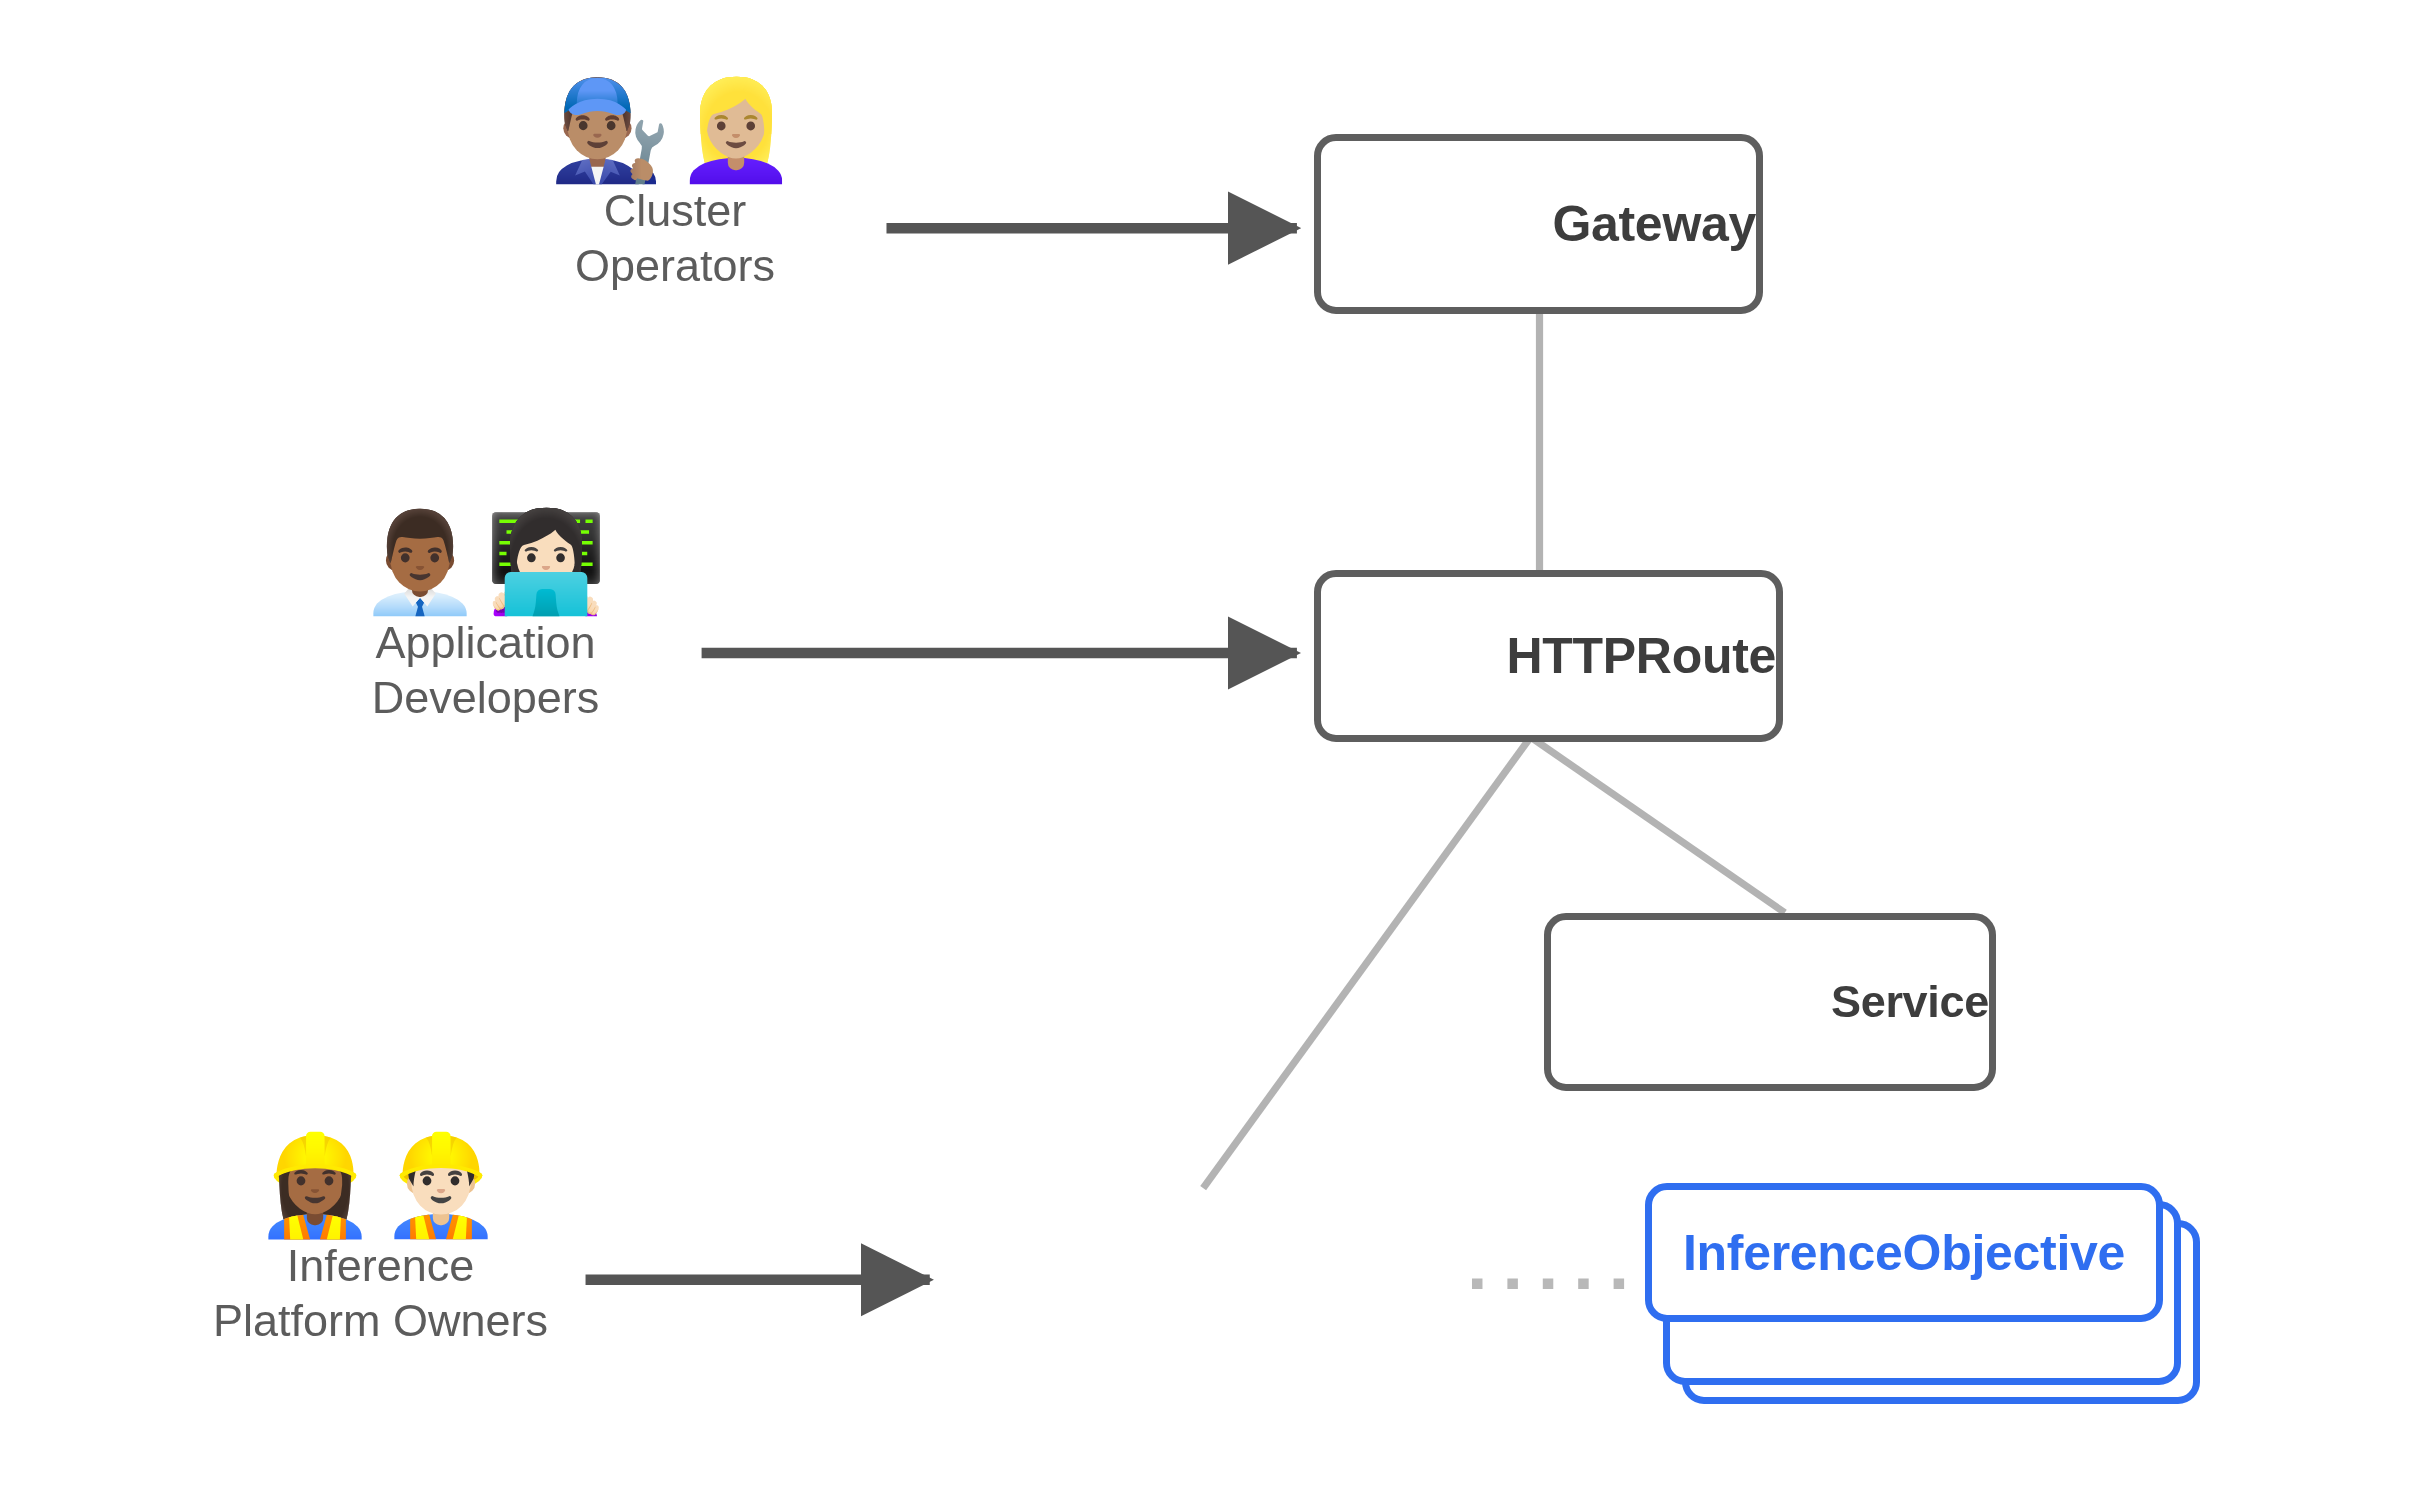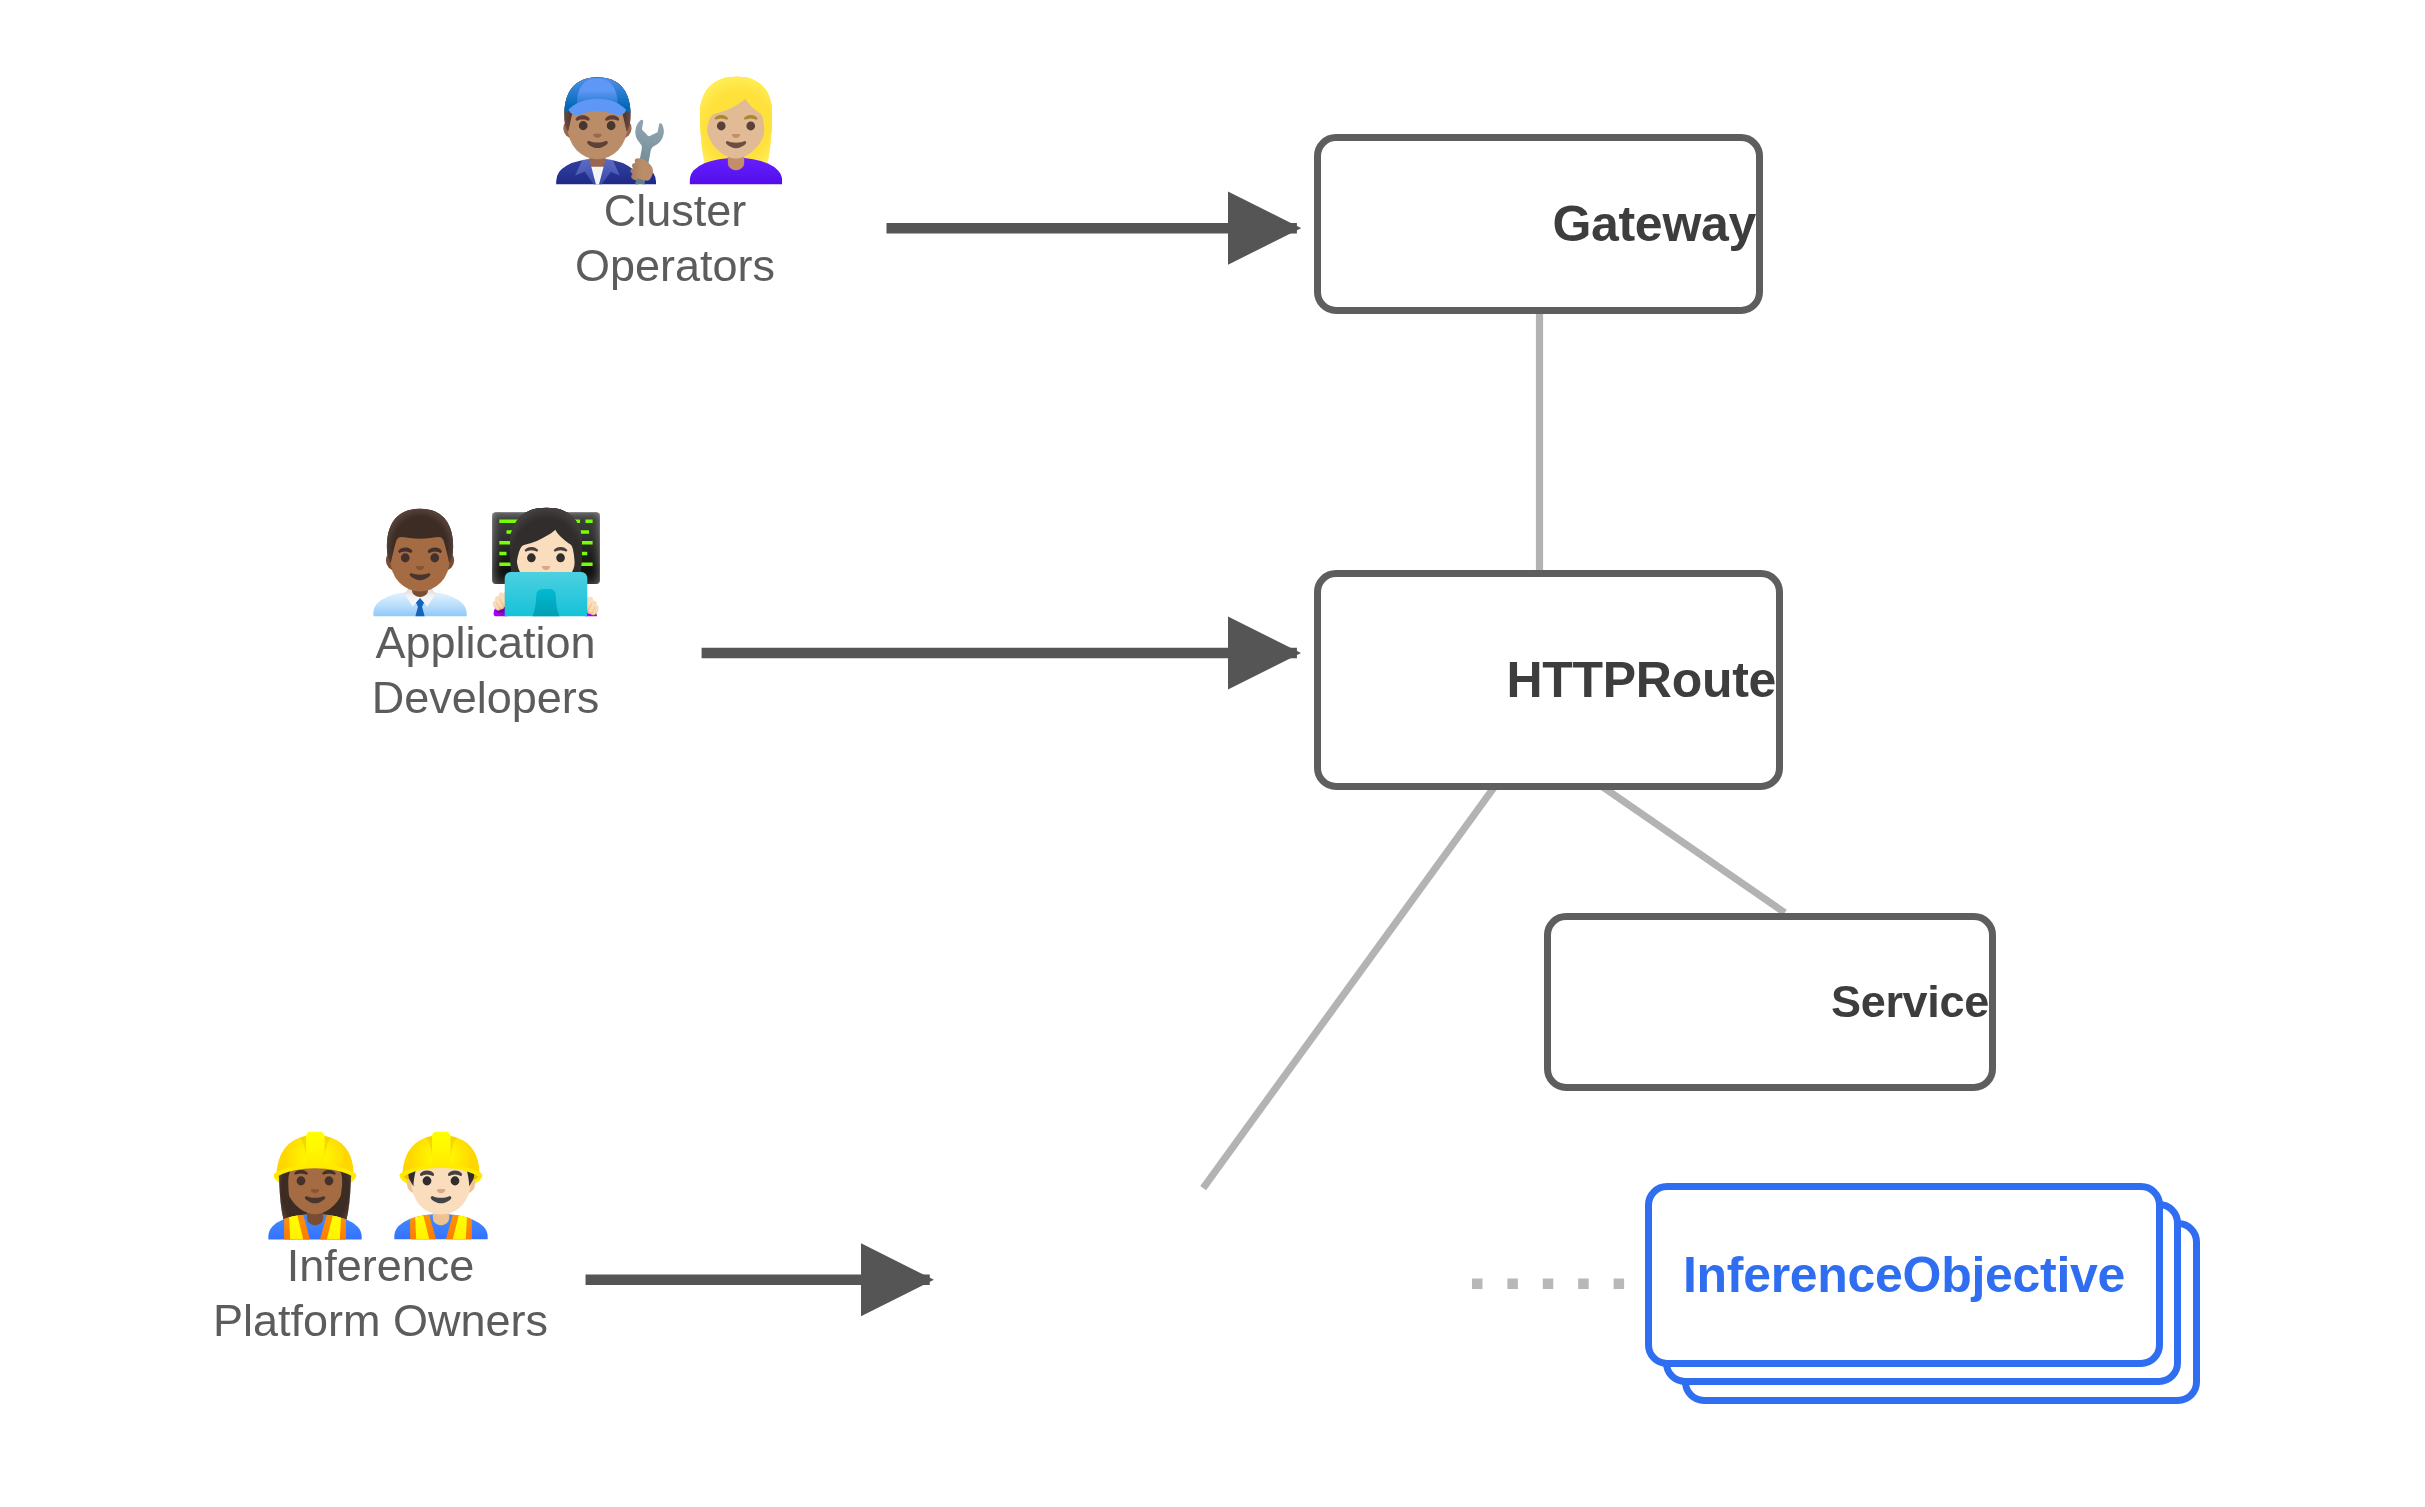--- a/index.html
+++ b/index.html
@@ -134,31 +134,31 @@
   <div class="persona" style="left:164px; top:1134px; width:433px;">
     <div class="persona-emojis">👷🏾‍♀️👷🏻‍♂️</div>
     <div class="persona-label">Inference
 Platform Owners</div>
   </div>
 
   <div class="node gray" style="left:1314px; top:134px; width:449px; height:180px; font-size:50px;">
     <span>Gateway</span>
   </div>
 
-  <div class="node gray" style="left:1314px; top:570px; width:469px; height:220px; font-size:50px;padding-left:40px;">
+  <div class="node gray" style="left:1314px; top:570px; width:469px; height:172px; font-size:50px;padding-left:40px;">
     <span>HTTPRoute</span>
   </div>
 
   <div class="node gray" style="left:1544px; top:913px; width:452px; height:178px; font-size:45px;">
     <span>Service</span>
   </div>
 
 
   <div class="stack" style="left:1645px; top:1183px; width:556px; height:220px;">
     <div class="card" style="left:37px; top:37px; width:518px; height:184px;"></div>
     <div class="card" style="left:18.4px; top:18.4px; width:518px; height:184px;"></div>
-    <div class="card" style="left:0px; top:0px; width:518px; height:184px; font-size:50px;">
+    <div class="card" style="left:0px; top:0px; width:518px; height:139px; font-size:50px;">
       <span>InferenceObjective</span>
     </div>
   </div>
 
 </div>
 
 
 </body></html>

